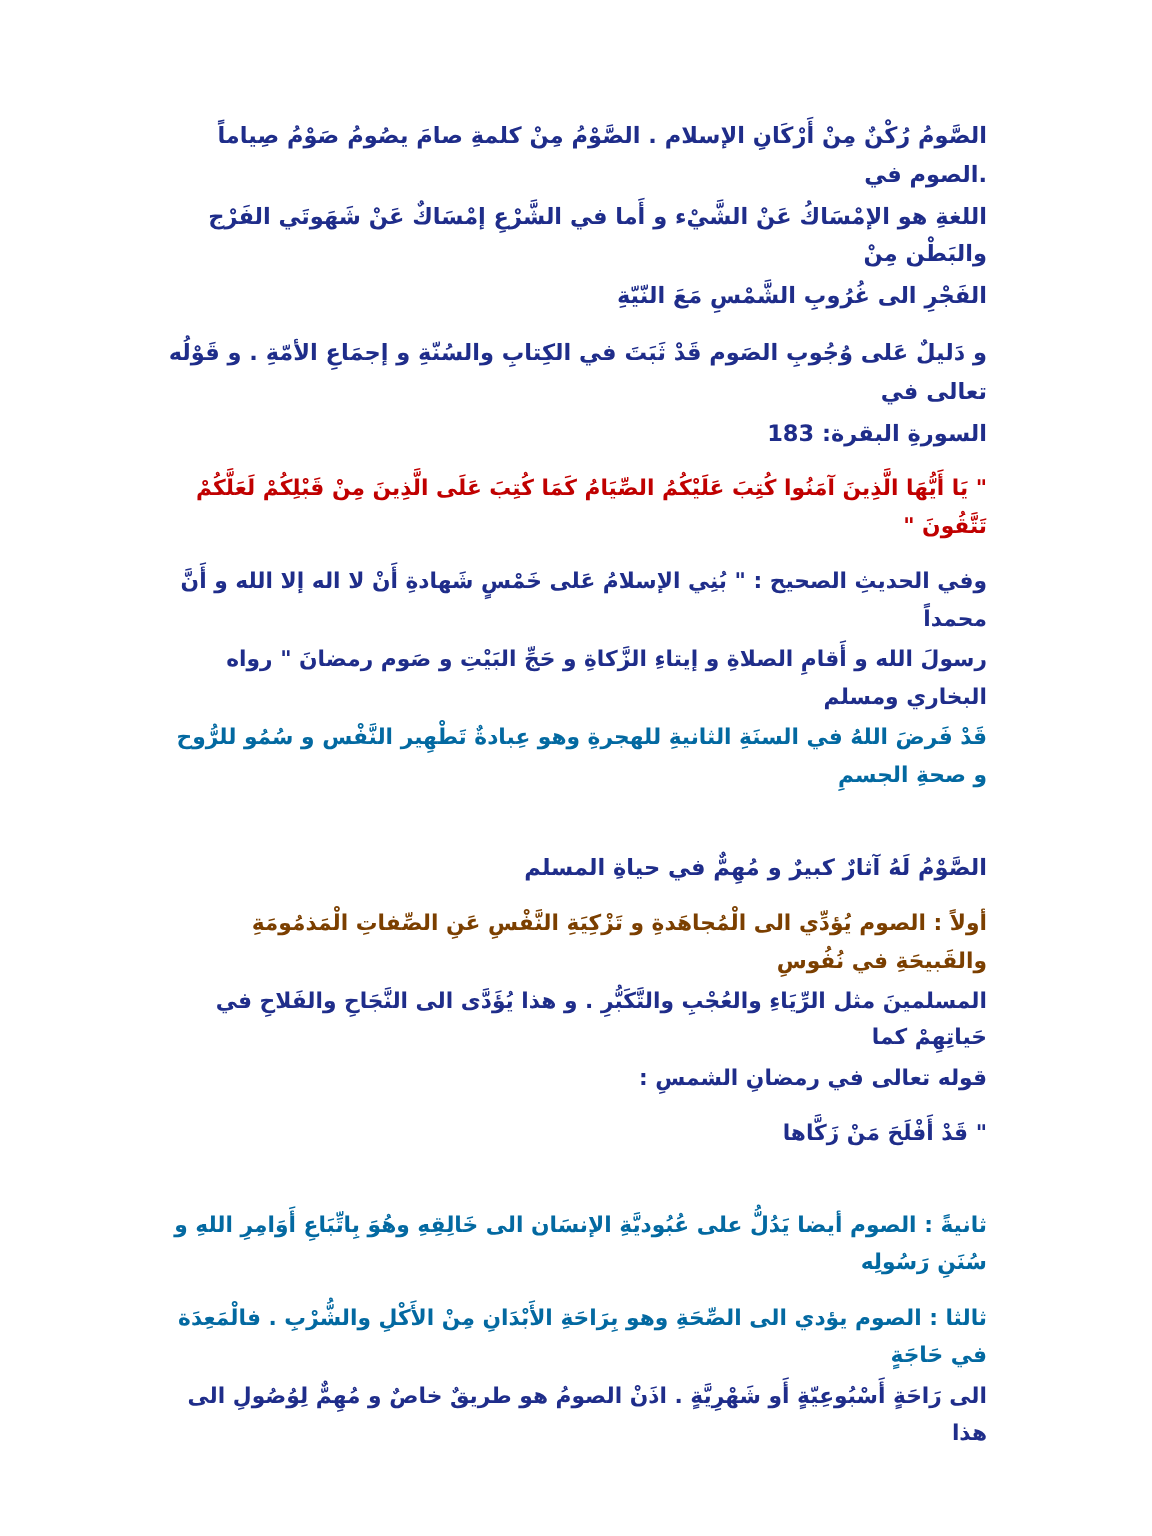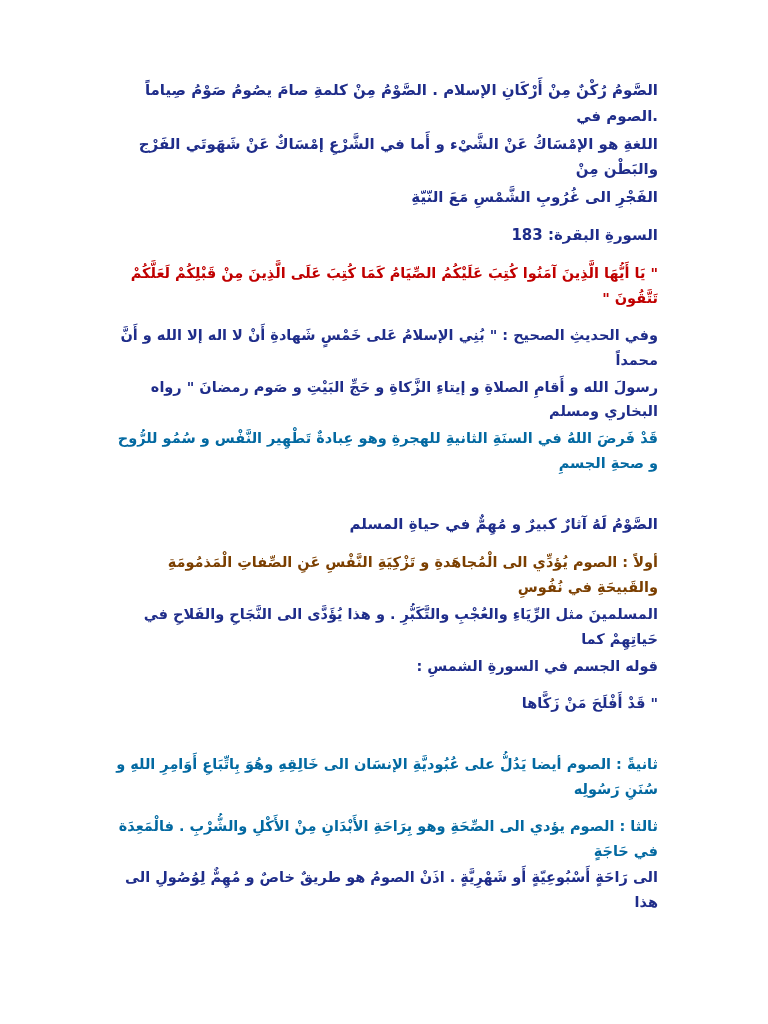--- a/index.html
+++ b/index.html
@@ -53,20 +53,21 @@
 
   <div class="block">
     <div class="line para sz-15 c-blue bold">الصَّومُ رُكْنٌ مِنْ أَرْكَانِ الإسلام . الصَّوْمُ مِنْ كلمةِ صامَ يصُومُ صَوْمُ صِياماً .الصوم في</div>
     <div class="line para sz-15 c-blue bold">اللغةِ هو الإمْسَاكُ عَنْ الشَّيْء و أَما في الشَّرْعِ إمْسَاكٌ عَنْ شَهَوتَي الفَرْج والبَطْن مِنْ</div>
     <div class="line para sz-15 c-blue bold">الفَجْرِ الى غُرُوبِ الشَّمْسِ مَعَ النّيّةِ</div>
   </div>
 
   <div class="gap-sm"></div>
 
   <div class="block">
+    <div class="line para sz-15 c-blue bold">و دَليلٌ عَلى وُجُوبِ الصَوم قَدْ ثَبَتَ في الكِتابِ والسُنّةِ و إجمَاعِ الأمّةِ . و قَوْلُه تعالى في</div>
     <div class="line para sz-15 c-blue bold">السورةِ البقرة: 183</div>
   </div>
 
   <div class="gap-sm"></div>
 
   <div class="block">
     <div class="line para sz-14 c-red bold quote">" يَا أَيُّهَا الَّذِينَ آمَنُوا كُتِبَ عَلَيْكُمُ الصِّيَامُ كَمَا كُتِبَ عَلَى الَّذِينَ مِنْ قَبْلِكُمْ لَعَلَّكُمْ تَتَّقُونَ "</div>
   </div>
 
   <div class="gap-sm"></div>
@@ -84,21 +85,21 @@
 
   <div class="block">
     <div class="line para sz-15 c-blue bold">الصَّوْمُ لَهُ آثارٌ كبيرٌ و مُهِمٌّ في حياةِ المسلم</div>
   </div>
 
   <div class="gap-sm"></div>
 
   <div class="block">
     <div class="line para sz-14 c-brown bold">أولاً : الصوم يُؤدِّي الى الْمُجاهَدةِ و تَزْكِيَةِ النَّفْسِ عَنِ الصِّفاتِ الْمَذمُومَةِ والقَبيحَةِ في نُفُوسِ</div>
     <div class="line para sz-14 c-blue bold">المسلمينَ مثل الرِّيَاءِ والعُجْبِ والتَّكَبُّرِ . و هذا يُؤَدَّى الى النَّجَاحِ والفَلاحِ في حَياتِهِمْ كما</div>
-    <div class="line para sz-14 c-blue bold">قوله الجسم في السورةِ الشمسِ :</div>
+    <div class="line para sz-14 c-blue bold">قوله تعالى في رمضانِ الشمسِ :</div>
   </div>
 
   <div class="gap-sm"></div>
 
   <div class="block">
     <div class="line para sz-14 c-blue bold quote">" قَدْ أَفْلَحَ مَنْ زَكَّاها</div>
   </div>
 
   <div class="gap-lg"></div>
 

